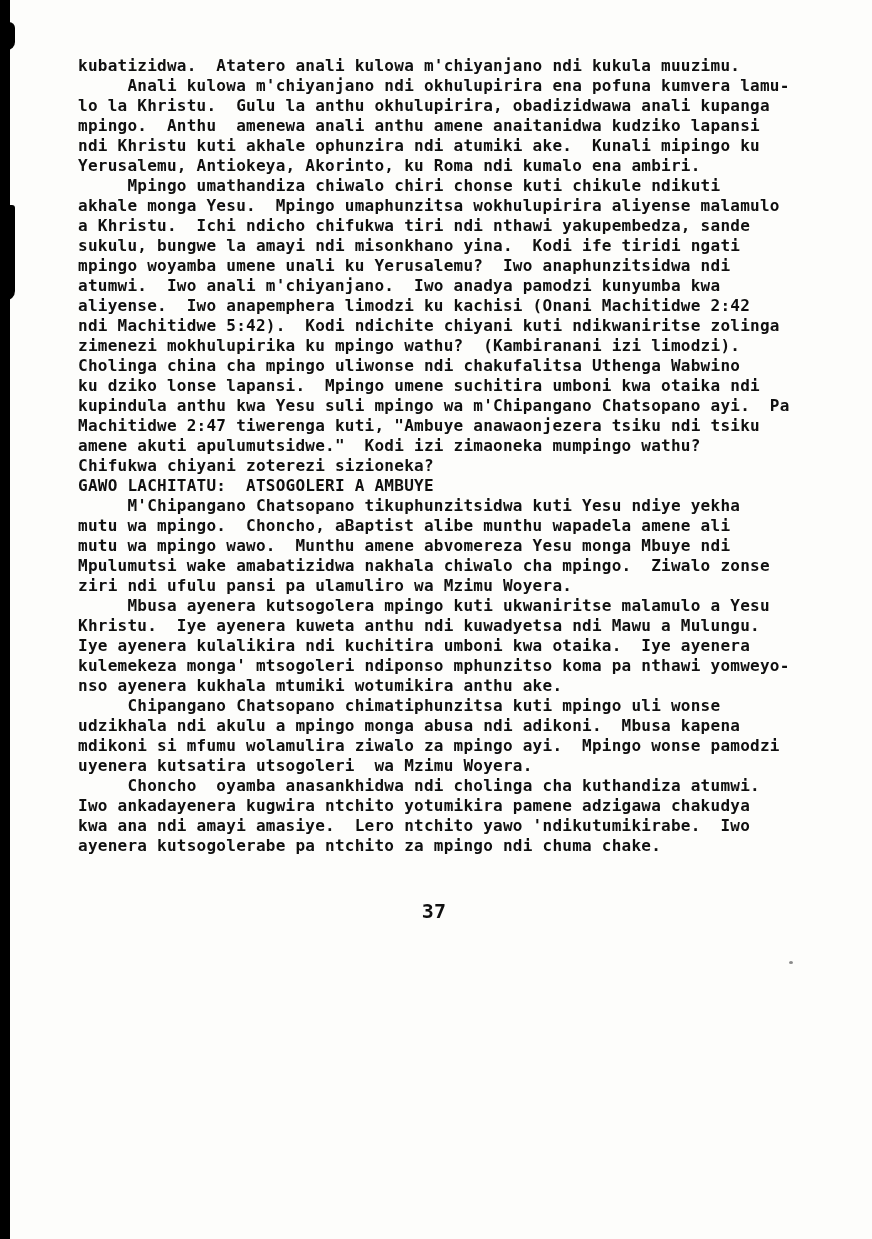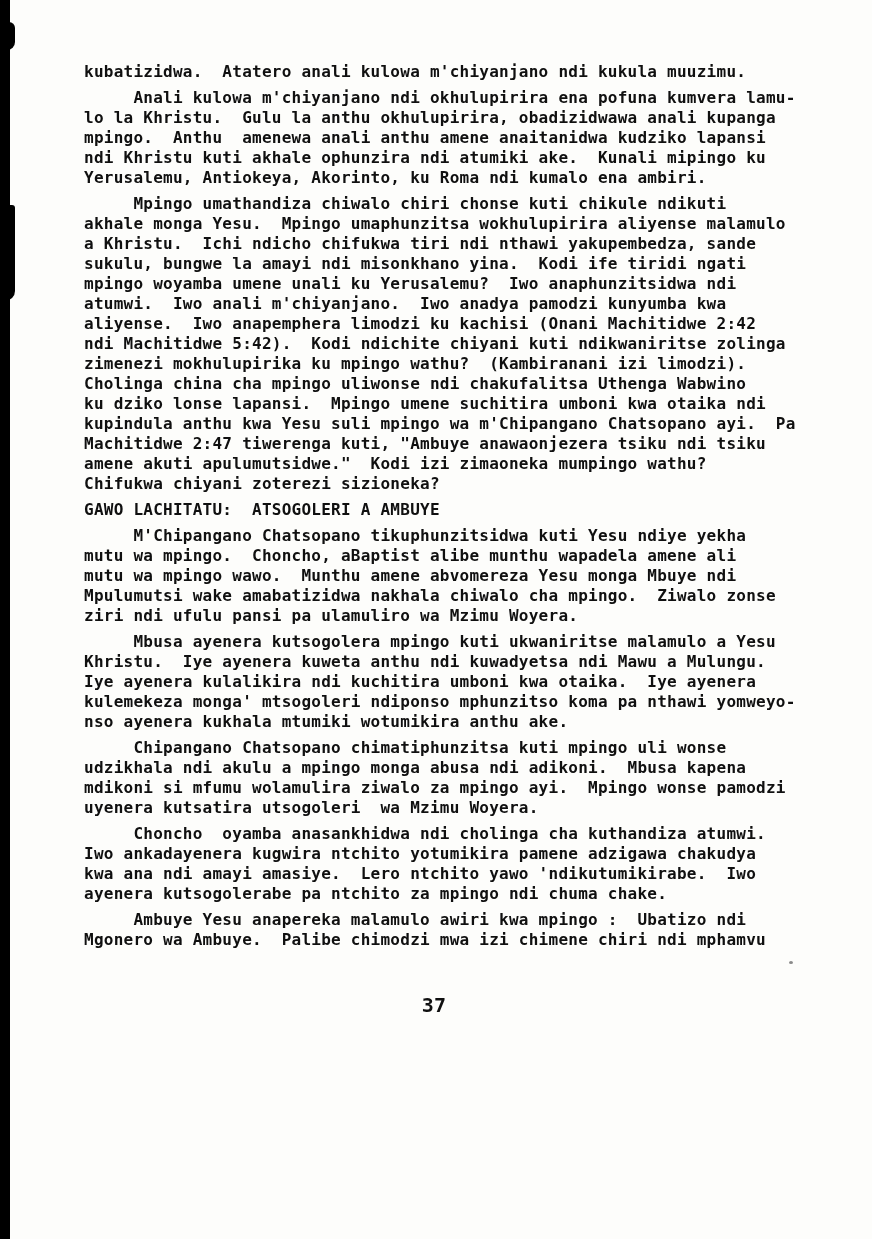--- a/index.html
+++ b/index.html
@@ -48,21 +48,21 @@
     left: 78px;
     top: 56px;
     width: 730px;
     color: #101010;
     font-size: 16px;
     line-height: 20px;
     font-weight: bold;
     letter-spacing: 0.25px;
   }
   .doc p, .doc h2 {
-    margin: 6px;
+    margin: 0;
     white-space: pre;
     font-size: 16px;
     line-height: 20px;
     font-weight: bold;
   }
   
   [data-name="paragraph-2"] { margin-top: 13px; }
   [data-name="paragraph-3"] { margin-top: 18px; }
   [data-name="section-heading-gawo-lachitatu"] { margin-top: 33px; }
   [data-name="paragraph-4"] { margin-top: 8px; }
@@ -124,17 +124,15 @@
 kulemekeza monga' mtsogoleri ndiponso mphunzitso koma pa nthawi yomweyo-
 nso ayenera kukhala mtumiki wotumikira anthu ake.</p>
       <p data-name="paragraph-5">     Chipangano Chatsopano chimatiphunzitsa kuti mpingo uli wonse
 udzikhala ndi akulu a mpingo monga abusa ndi adikoni.  Mbusa kapena
 mdikoni si mfumu wolamulira ziwalo za mpingo ayi.  Mpingo wonse pamodzi
 uyenera kutsatira utsogoleri  wa Mzimu Woyera.</p>
       <p data-name="paragraph-7">     Choncho  oyamba anasankhidwa ndi cholinga cha kuthandiza atumwi.
 Iwo ankadayenera kugwira ntchito yotumikira pamene adzigawa chakudya
 kwa ana ndi amayi amasiye.  Lero ntchito yawo 'ndikutumikirabe.  Iwo
 ayenera kutsogolerabe pa ntchito za mpingo ndi chuma chake.</p>
-      <p data-name="paragraph-8">     Ambuye Yesu anapereka malamulo awiri kwa mpingo :  Ubatizo ndi
-Mgonero wa Ambuye.  Palibe chimodzi mwa izi chimene chiri ndi mphamvu</p>
     </div>
   <div class="page-number" data-name="page-number">37</div>
 </main>
 
 </body></html>

